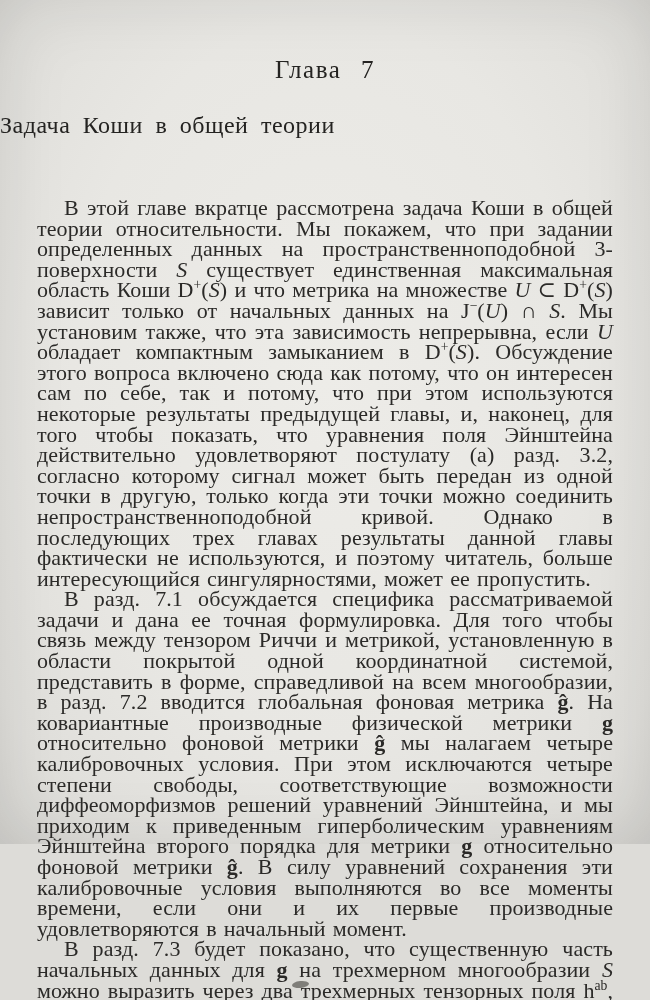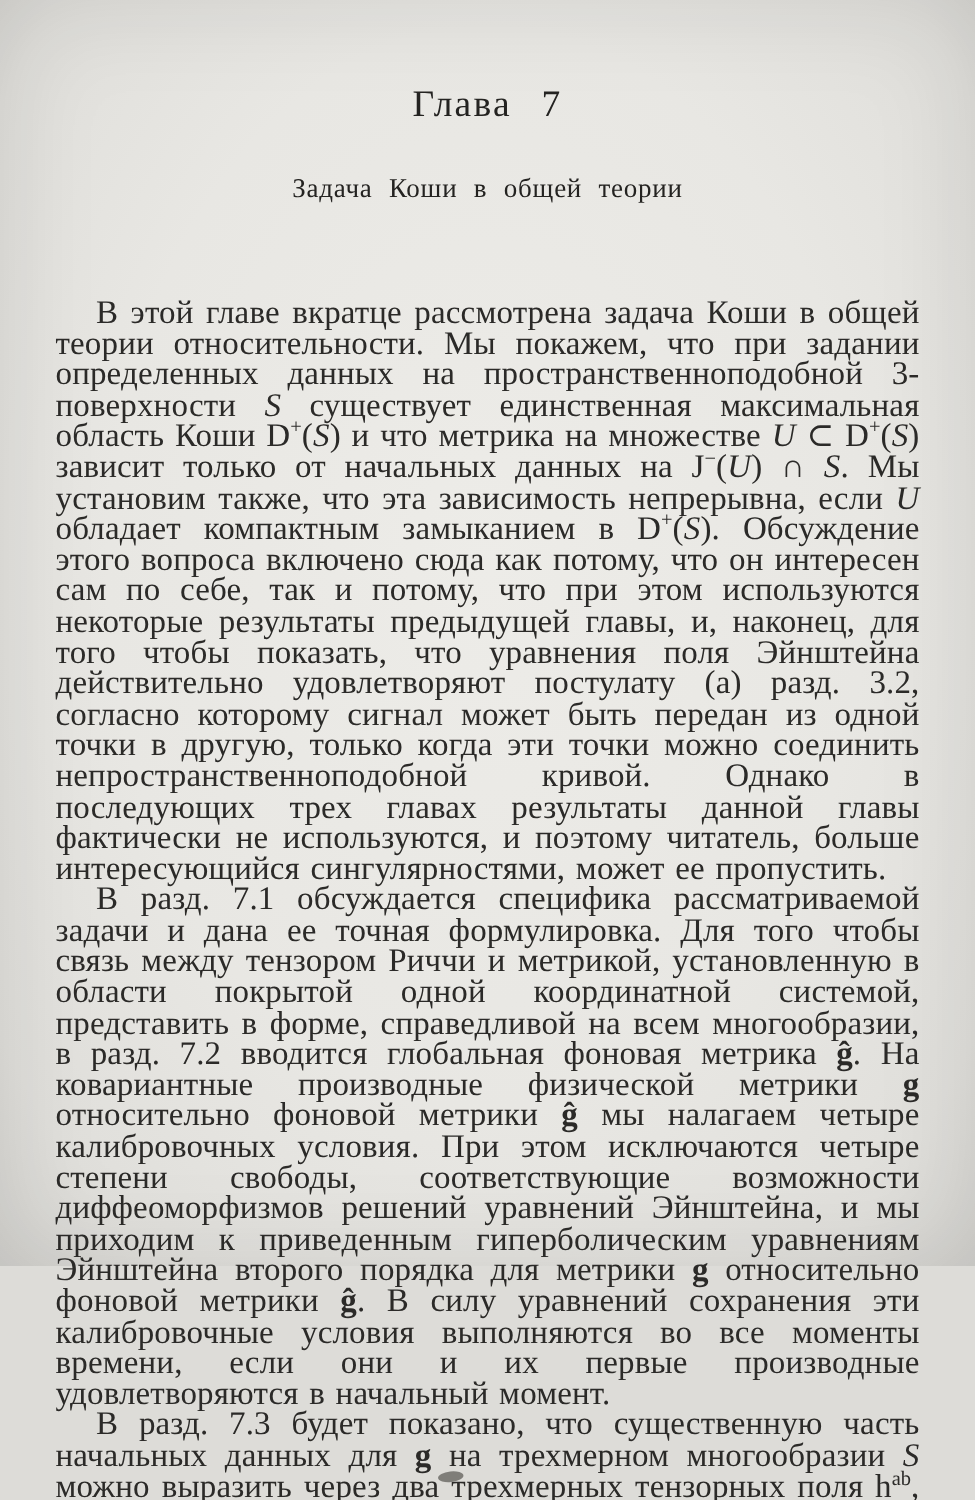--- a/index.html
+++ b/index.html
@@ -27,22 +27,21 @@
     text-align: center;
     font-size: 25px;
     font-weight: normal;
     letter-spacing: 1.5px;
     word-spacing: 12px;
     margin: 0;
     color: #242321;
   }
   .chapter-title {
     margin: 26px 0 0 0;
-    text-align: center;
-    font-size: 18px;
+    font-size: 24px;
     font-weight: normal;
     line-height: 31px;
     letter-spacing: 0.5px;
     word-spacing: 6px;
     color: #242321;
   }
   .title-line {
     display: block;
   }
   .body-text {

